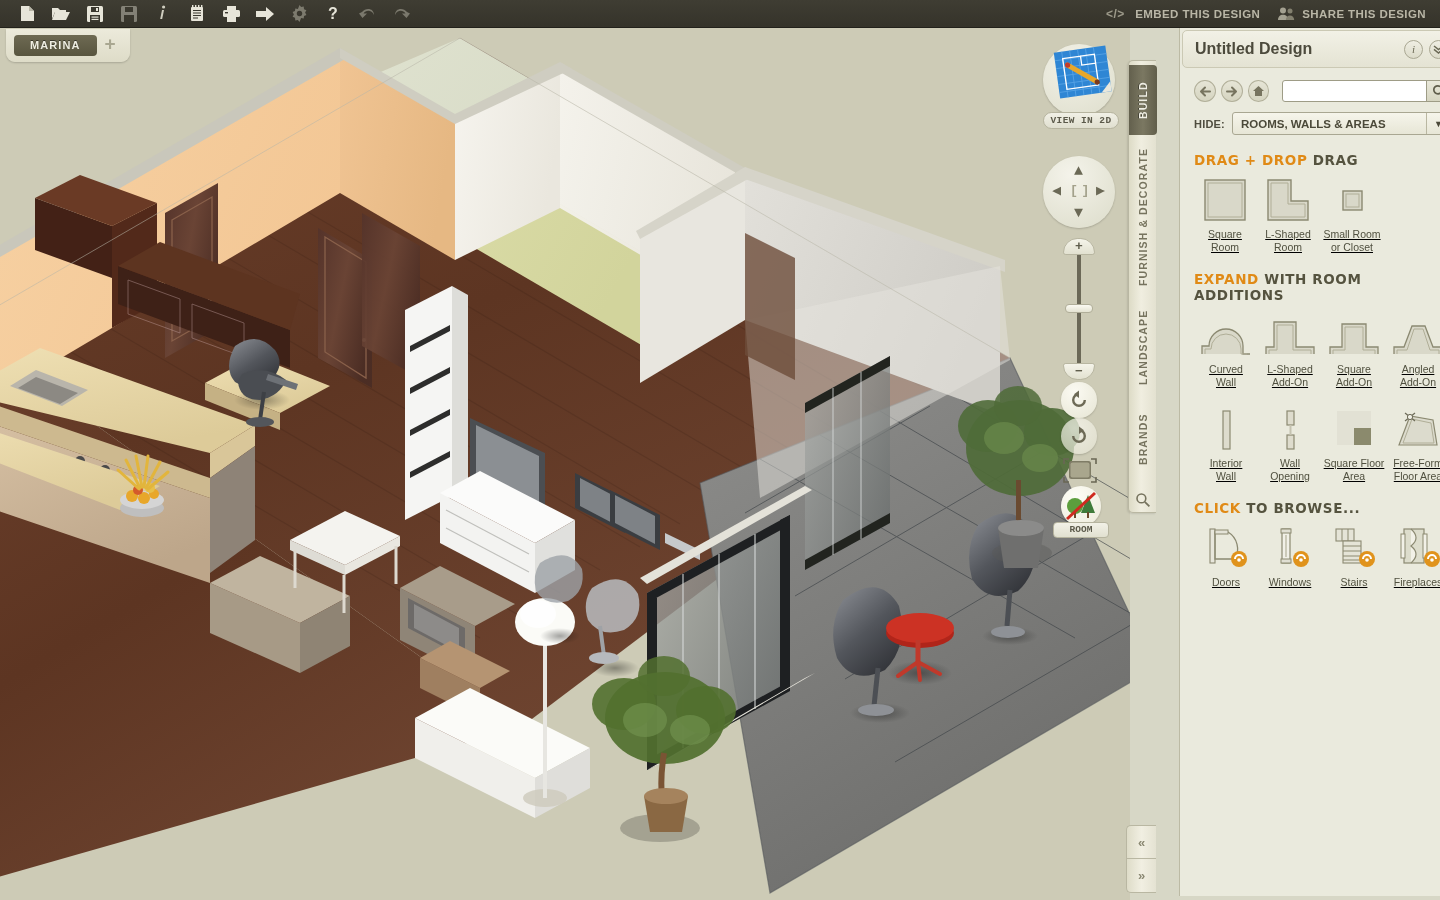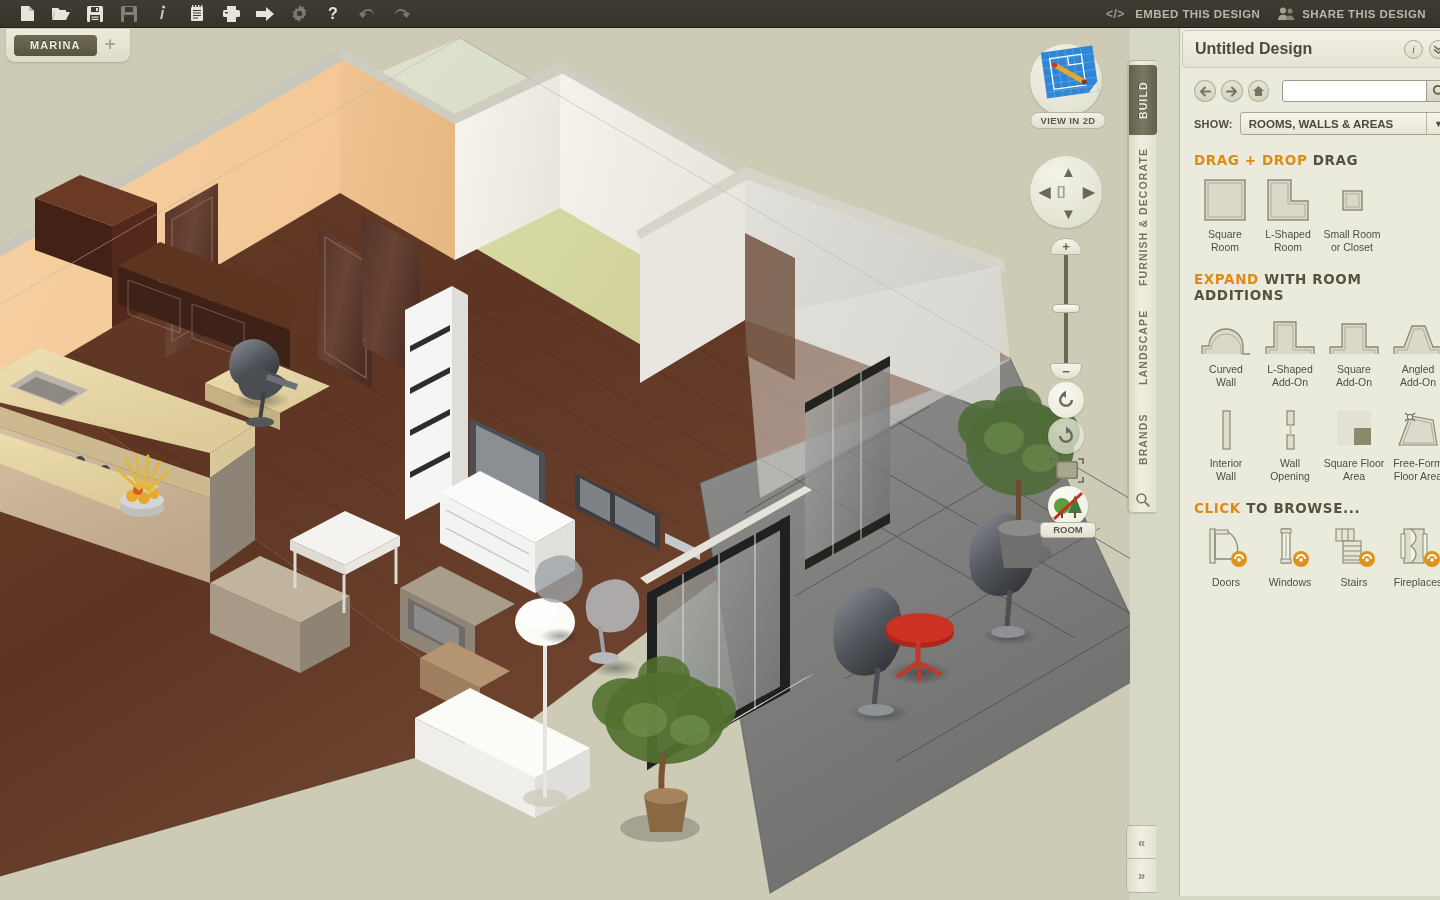--- a/index.html
+++ b/index.html
@@ -60,21 +60,21 @@
   .canvas {
     position: absolute; left: 0; top: 28px; width: 1130px; height: 872px;
     background: #cdcbb6;
     overflow: hidden;
   }
   .canvas-scene { position: absolute; inset: 0; }
 
   
 
   
-  .navcluster { position: absolute; right: 20px; top: 12px; width: 86px; }
+  .navcluster { position: absolute; right: 7px; top: 12px; width: 86px; font-family: Liberation Mono, monospace; }
   .view2d-wrap { position: relative; width: 86px; height: 88px; }
   .view2d-circ {
     position: absolute; left: 6px; top: 4px; width: 72px; height: 72px; border-radius: 50%;
     background: radial-gradient(circle at 40% 30%, #f3f2e8, #ddddcb);
     box-shadow: 0 1px 2px rgba(0,0,0,.2);
   }
   .view2d-thumb {
     position: absolute; left: 14px; top: 3px; width: 64px; height: 62px;
     cursor: pointer;
   }
@@ -212,21 +212,21 @@
   }
 
   .sect { padding: 0 12px 0 14px; margin-top: 17px; }
   .sect-title {
     font-family: "DejaVu Sans", sans-serif;
     font-size: 13.5px; font-weight: bold; letter-spacing: .6px;
     color: #55533f; margin-bottom: 9px;
   }
   .sect-title .hl { color: #e08a16; }
   .items { display: flex; }
-  .item { text-align: center; cursor: pointer; }
+  .item { text-align: center; cursor: pointer; text-decoration: underline; }
   .item-ico { height: 46px; display: flex; align-items: flex-end; justify-content: center; }
   .item-lbl {
     font-size: 10.5px; color: #50503f; line-height: 13px; margin-top: 5px;
   }
 
   
   .items.rooms .item { width: 64px; }
   .items.rooms .item:nth-child(1) { width: 62px; }
   .items.four .item { width: 64px; }
 
@@ -861,21 +861,21 @@
         <div class="search-go">
           <svg width="14" height="14" viewBox="0 0 14 14">
             <circle cx="5.8" cy="5.8" r="4" fill="none" stroke="#5f5d4b" stroke-width="1.7"></circle>
             <line x1="8.8" y1="8.8" x2="12.8" y2="12.8" stroke="#5f5d4b" stroke-width="2"></line>
           </svg>
         </div>
       </div>
     </div>
 
     <div class="showrow">
-      <div class="show-label">SHOW:</div>
+      <div class="show-label">HIDE:</div>
       <div class="show-select">
         <span>ROOMS, WALLS &amp; AREAS</span>
         <span class="show-caret">▼</span>
       </div>
     </div>
 
     <div class="sect">
       <div class="sect-title">
         <span class="hl">DRAG + DROP</span>
         <span>DRAG</span>

